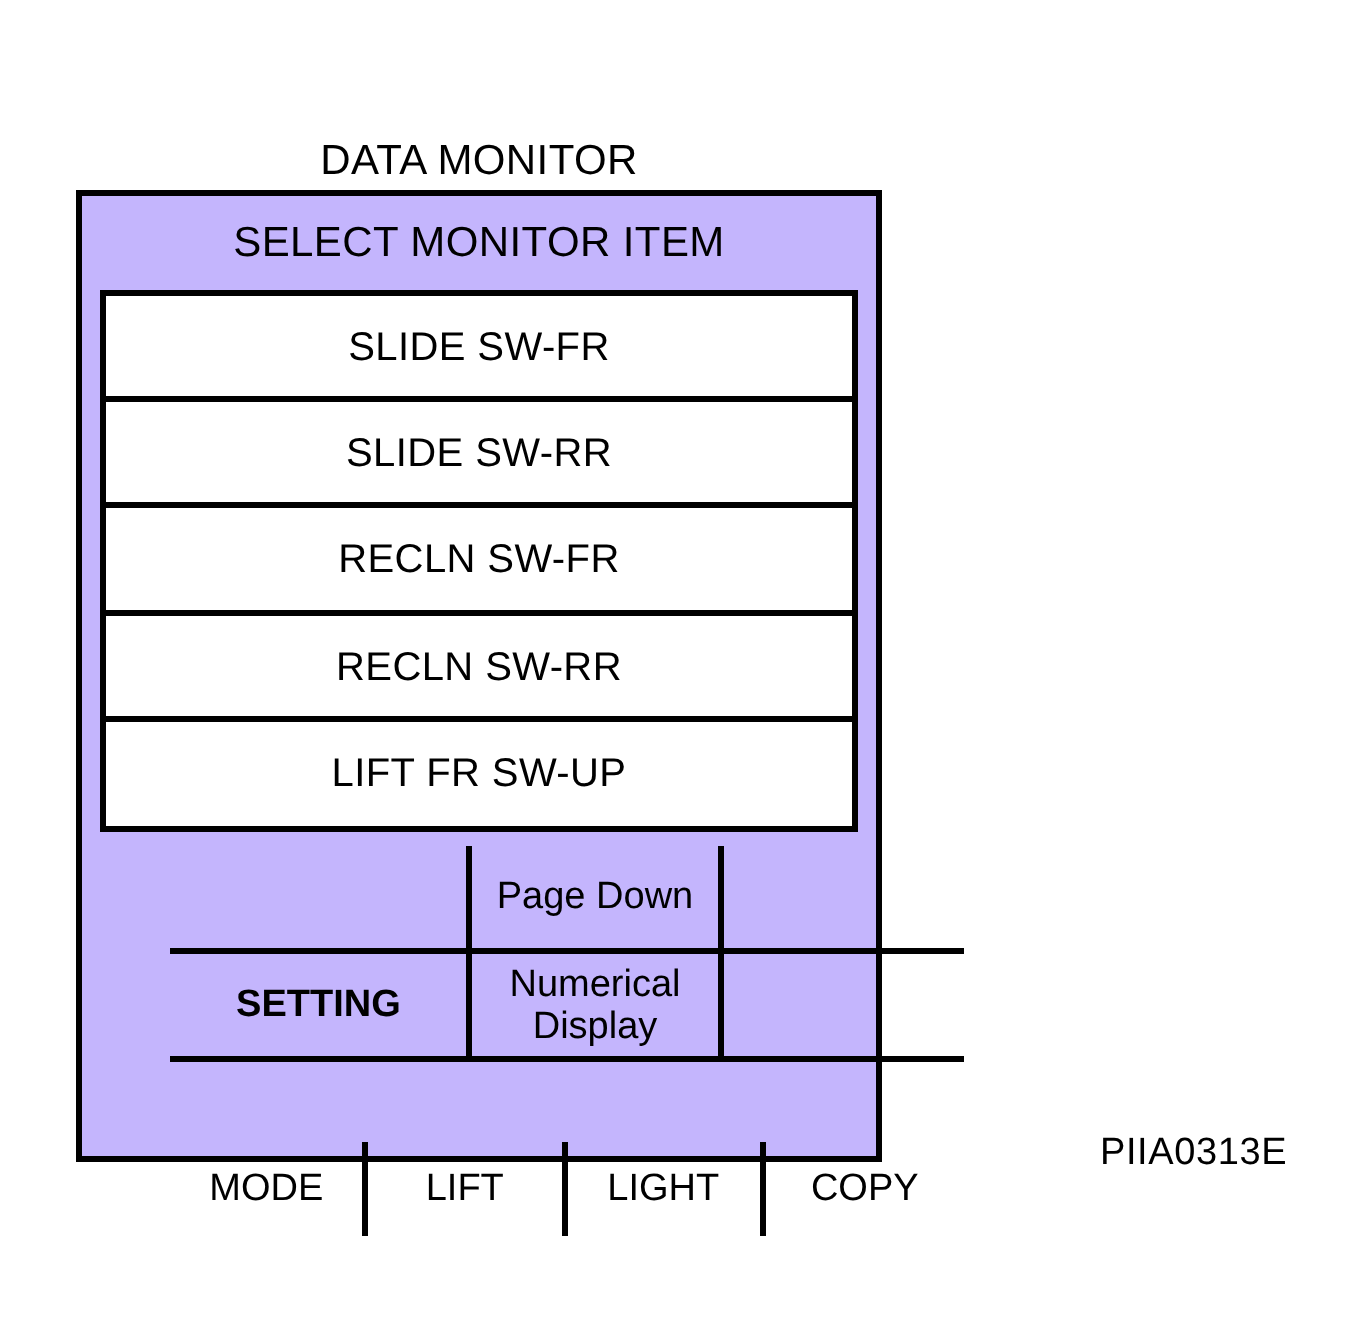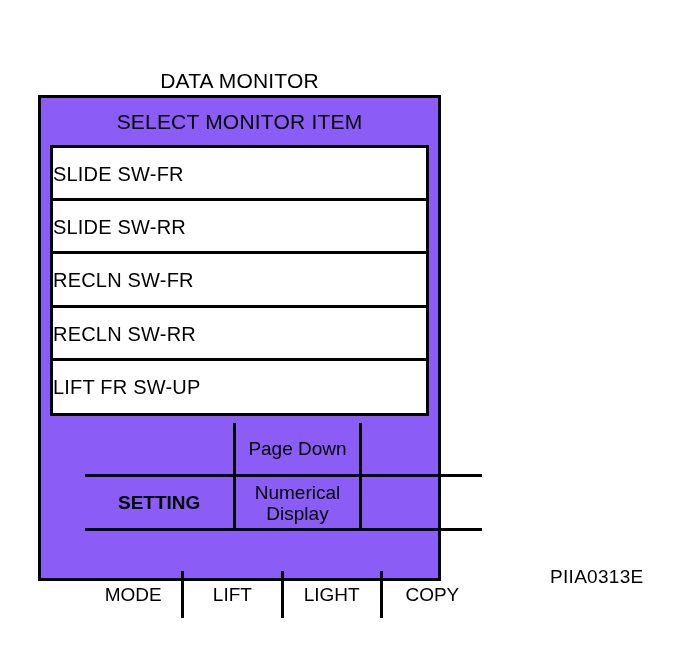--- a/index.html
+++ b/index.html
@@ -31,21 +31,21 @@
 
   
   #device-frame {
     position: absolute;
     left: 38px;
     top: 95px;
     width: 403px;
     height: 486px;
     box-sizing: border-box;
     border: 3px solid #000000;
-    background: #8b5cf6;
+    background: #c4b5fd;
   }
 
   
   #panel-header {
     position: absolute;
     left: 0;
     top: 0;
     width: 397px;
     height: 47px;
     line-height: 47px;
@@ -64,20 +64,21 @@
     height: 271px;
     box-sizing: border-box;
     border: 3px solid #000000;
     background: #ffffff;
   }
   .list-item {
     position: relative;
     box-sizing: border-box;
     height: 53.2px;
     line-height: 53.2px;
+    text-align: center;
     font-size: 20px;
     letter-spacing: 0.2px;
     white-space: nowrap;
     border-bottom: 3px solid #000000;
   }
   .list-item:last-child {
     border-bottom: none;
   }
 
   

